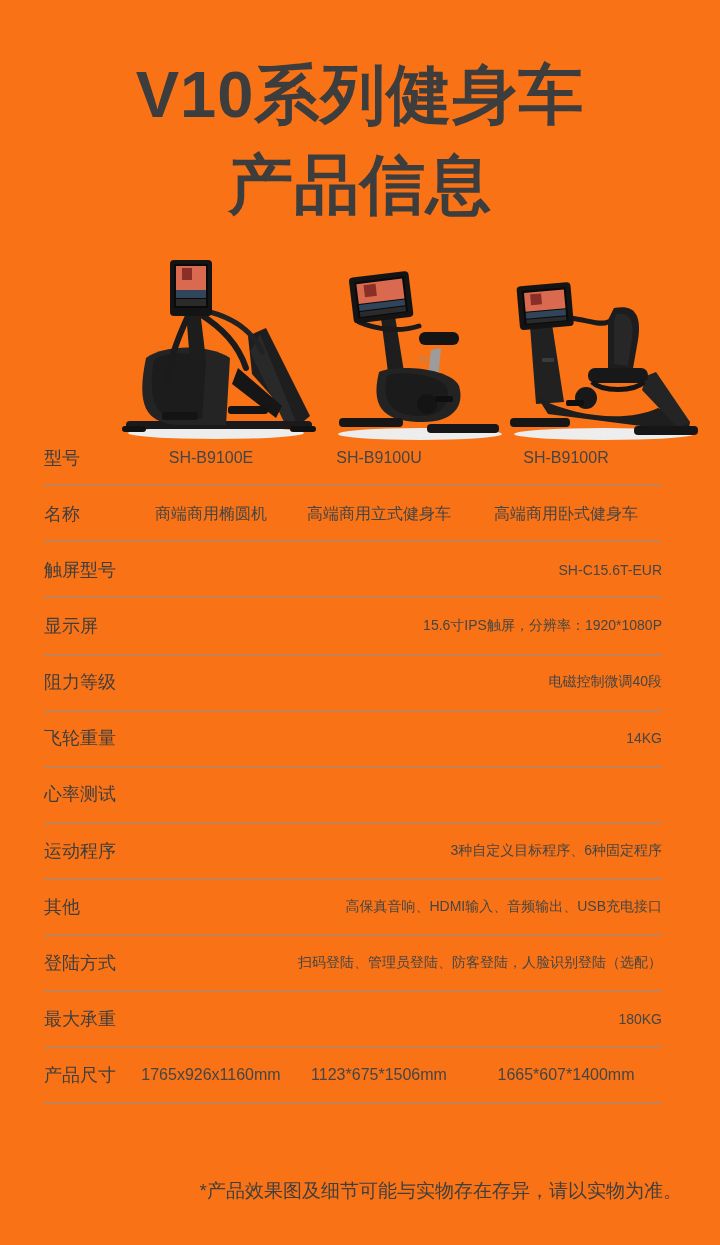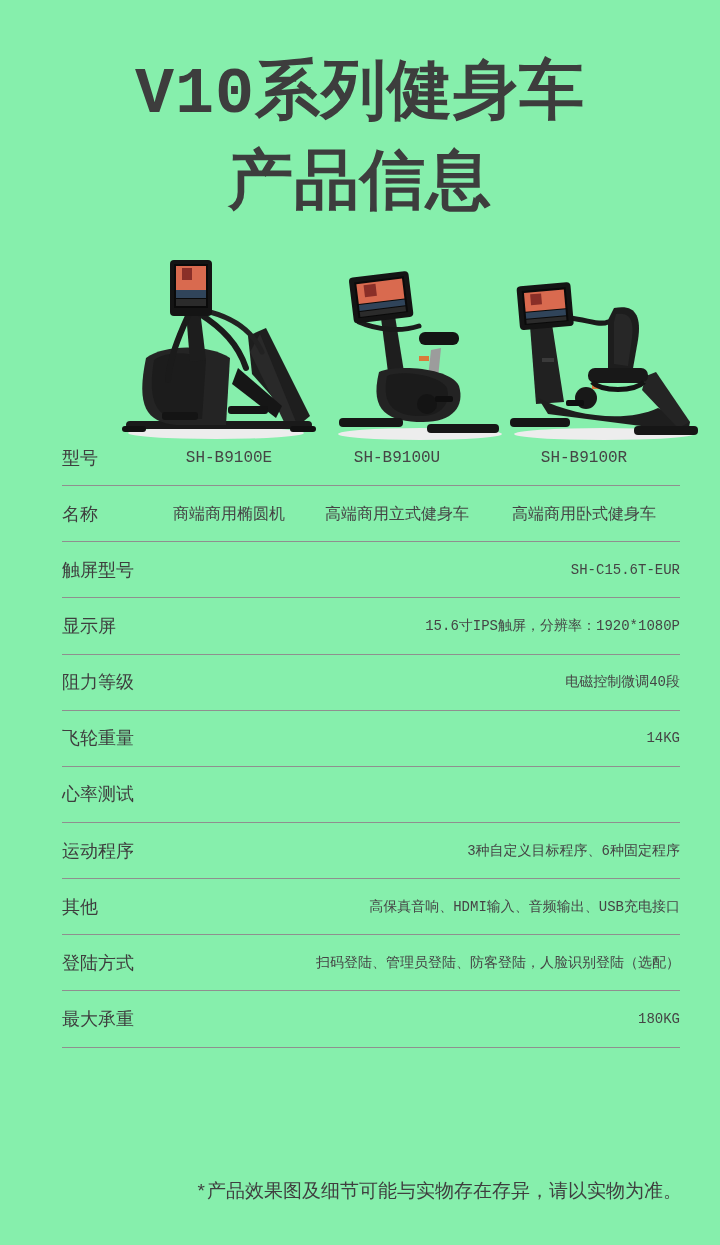--- a/index.html
+++ b/index.html
@@ -1,30 +1,30 @@
 <!DOCTYPE html>
 <html><head>
 <meta charset="utf-8">
 <style>
   html,body { margin:0; padding:0; background:#ffffff; }
   .page {
-    position:relative; width:720px; height:1245px; background:#86efac;
-    font-family:Liberation Mono, monospace; color:#454545; overflow:hidden;
+    position:relative; width:720px; height:1245px; background:#f97316;
+    font-family:Liberation Sans, sans-serif; color:#454545; overflow:hidden;
   }
   .title-line {
     position:absolute; left:0; width:720px; text-align:center;
     font-weight:700; color:#3d3d3d; font-size:65px; line-height:90px; letter-spacing:1px;
   }
   .title-line.l1 { top:50px; }
   .title-line.l2 { top:140px; }
 
   .product-img { position:absolute; }
   .product-img svg { display:block; }
 
-  .spec-table { position:absolute; left:62px; top:430px; width:618px; }
+  .spec-table { position:absolute; left:44px; top:430px; width:618px; }
   .row { position:relative; height:56.15px; border-bottom:1.5px solid #8f8f8f; box-sizing:border-box; }
   .row-label {
     position:absolute; left:0; top:50%; transform:translateY(-50%);
     font-size:18px; color:#3e3e3e; white-space:nowrap;
   }
   .row-value {
     position:absolute; left:68px; right:0; top:50%; transform:translateY(-50%);
     text-align:right; font-size:14px; color:#454545; white-space:nowrap;
   }
   .col {
@@ -204,18 +204,24 @@
     <div class="row">
       <div class="row-label">登陆方式</div>
       <div class="row-value">扫码登陆、管理员登陆、防客登陆，人脸识别登陆（选配）</div>
     </div>
 
     <div class="row">
       <div class="row-label">最大承重</div>
       <div class="row-value">180KG</div>
     </div>
 
+    <div class="row">
+      <div class="row-label">产品尺寸</div>
+      <div class="col c1">1765x926x1160mm</div>
+      <div class="col c2">1123*675*1506mm</div>
+      <div class="col c3">1665*607*1400mm</div>
+    </div>
 
   </div>
 
   <div class="footnote">*产品效果图及细节可能与实物存在存异，请以实物为准。</div>
 
 </div>
 
 </body></html>

